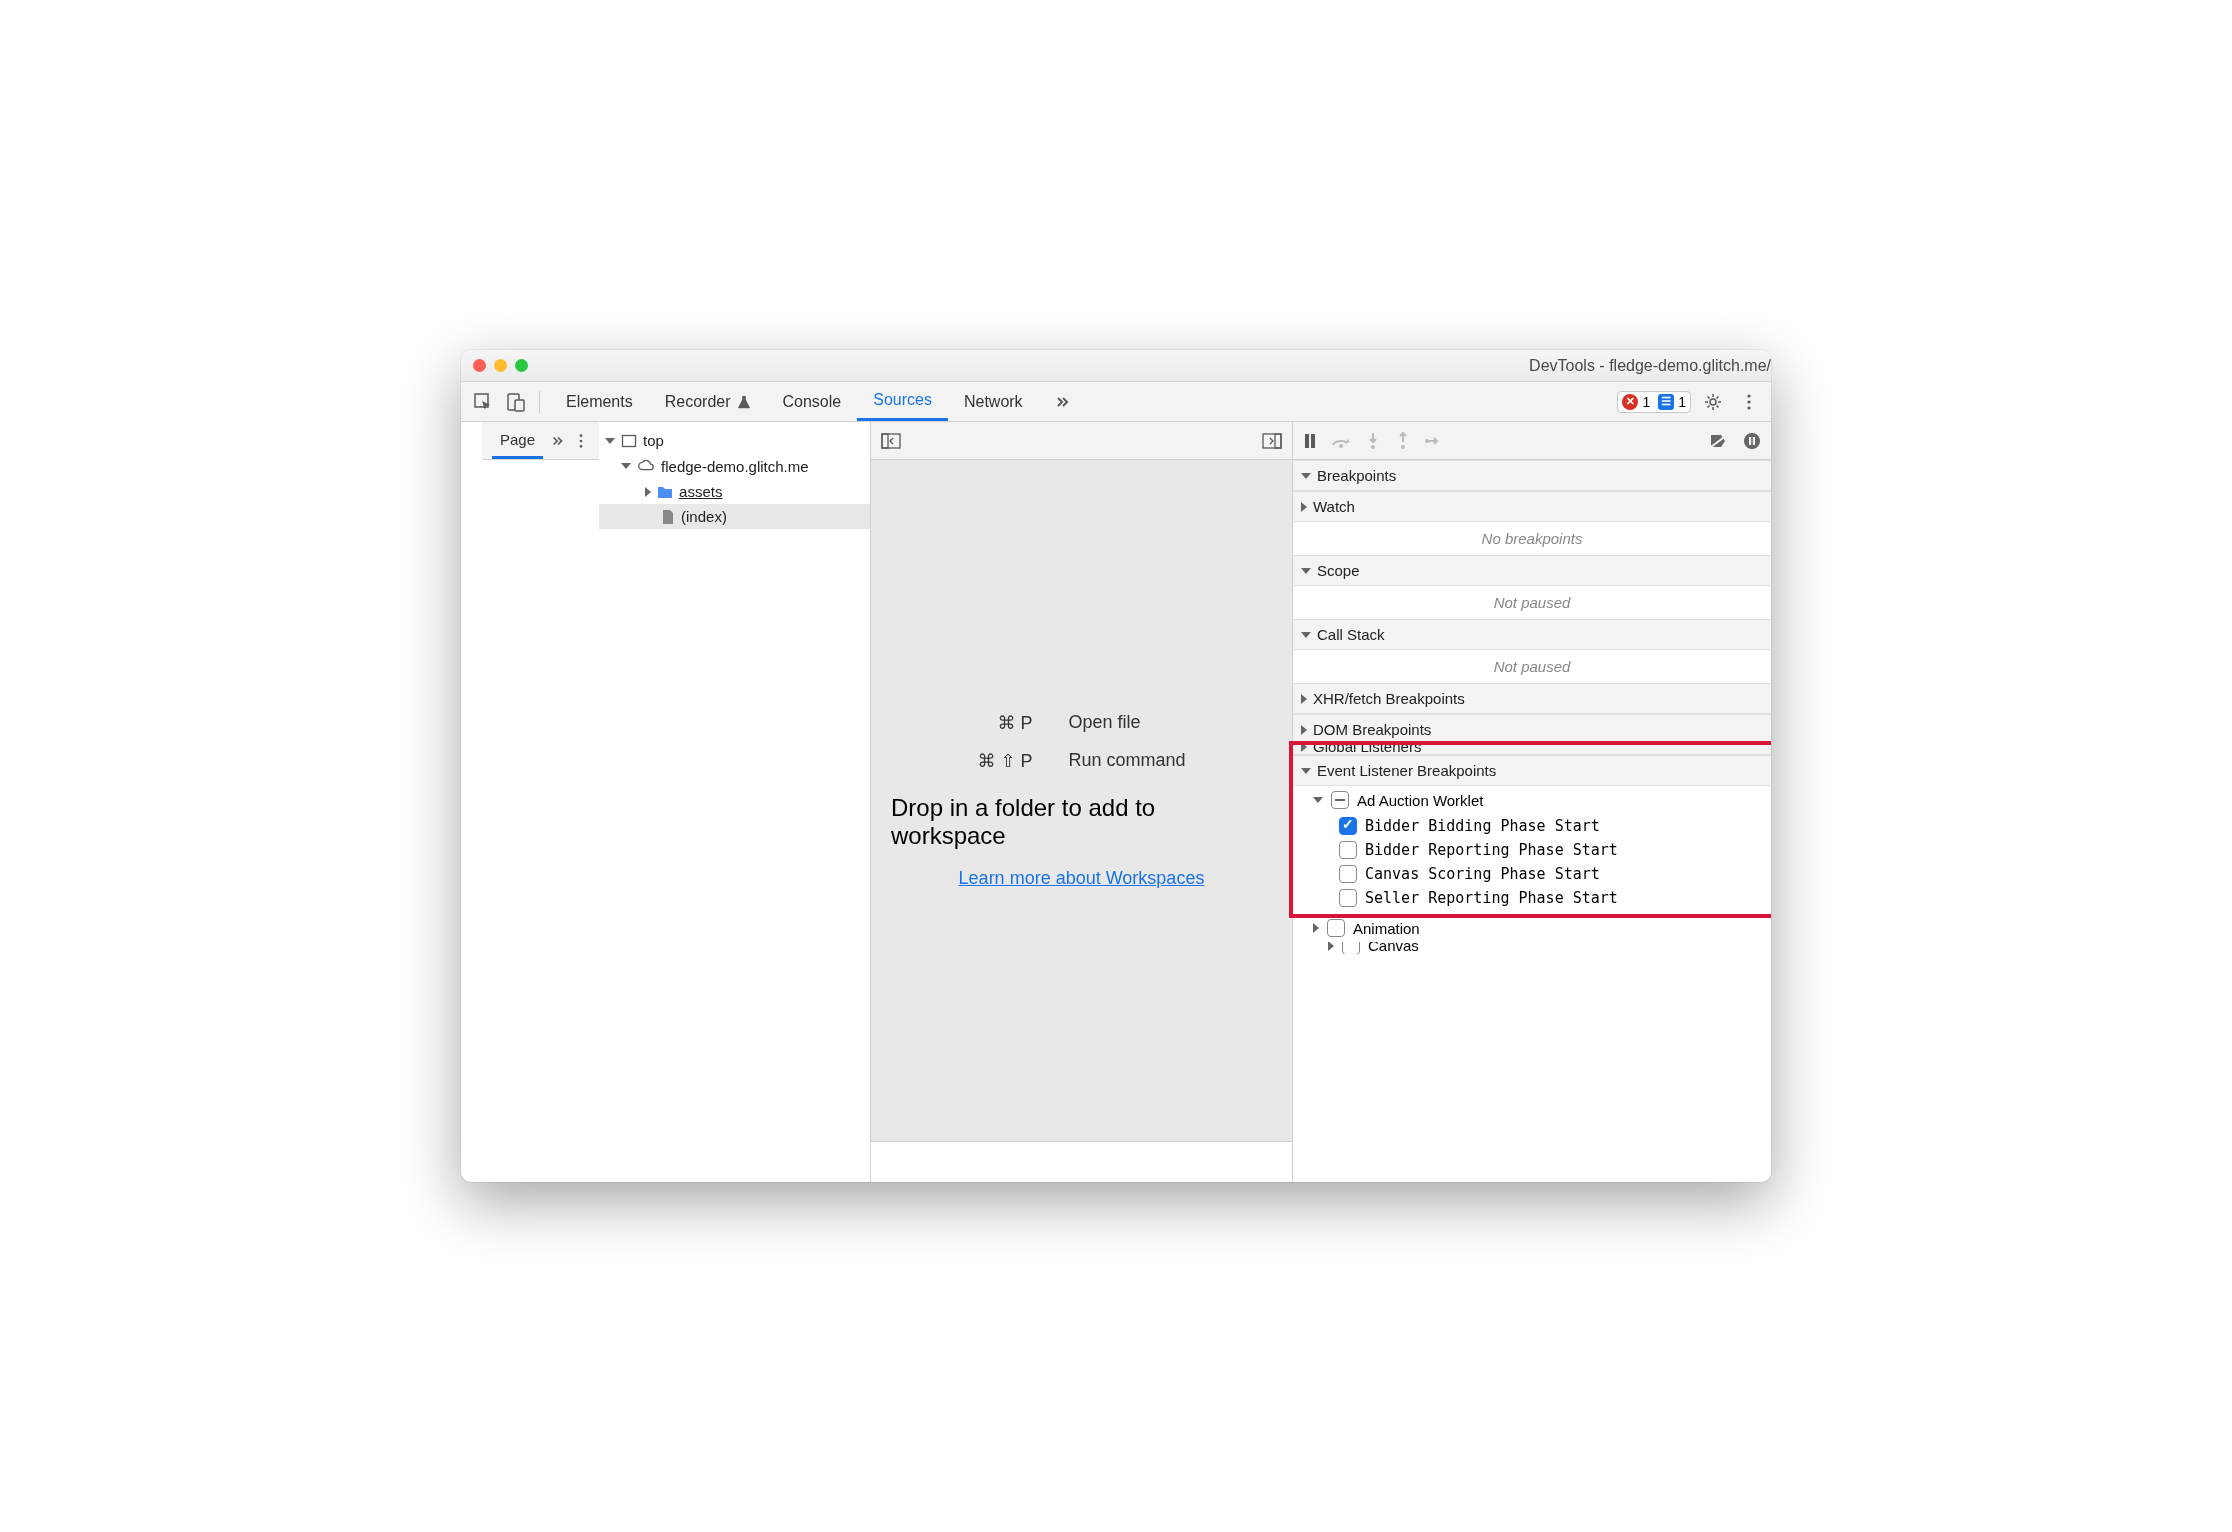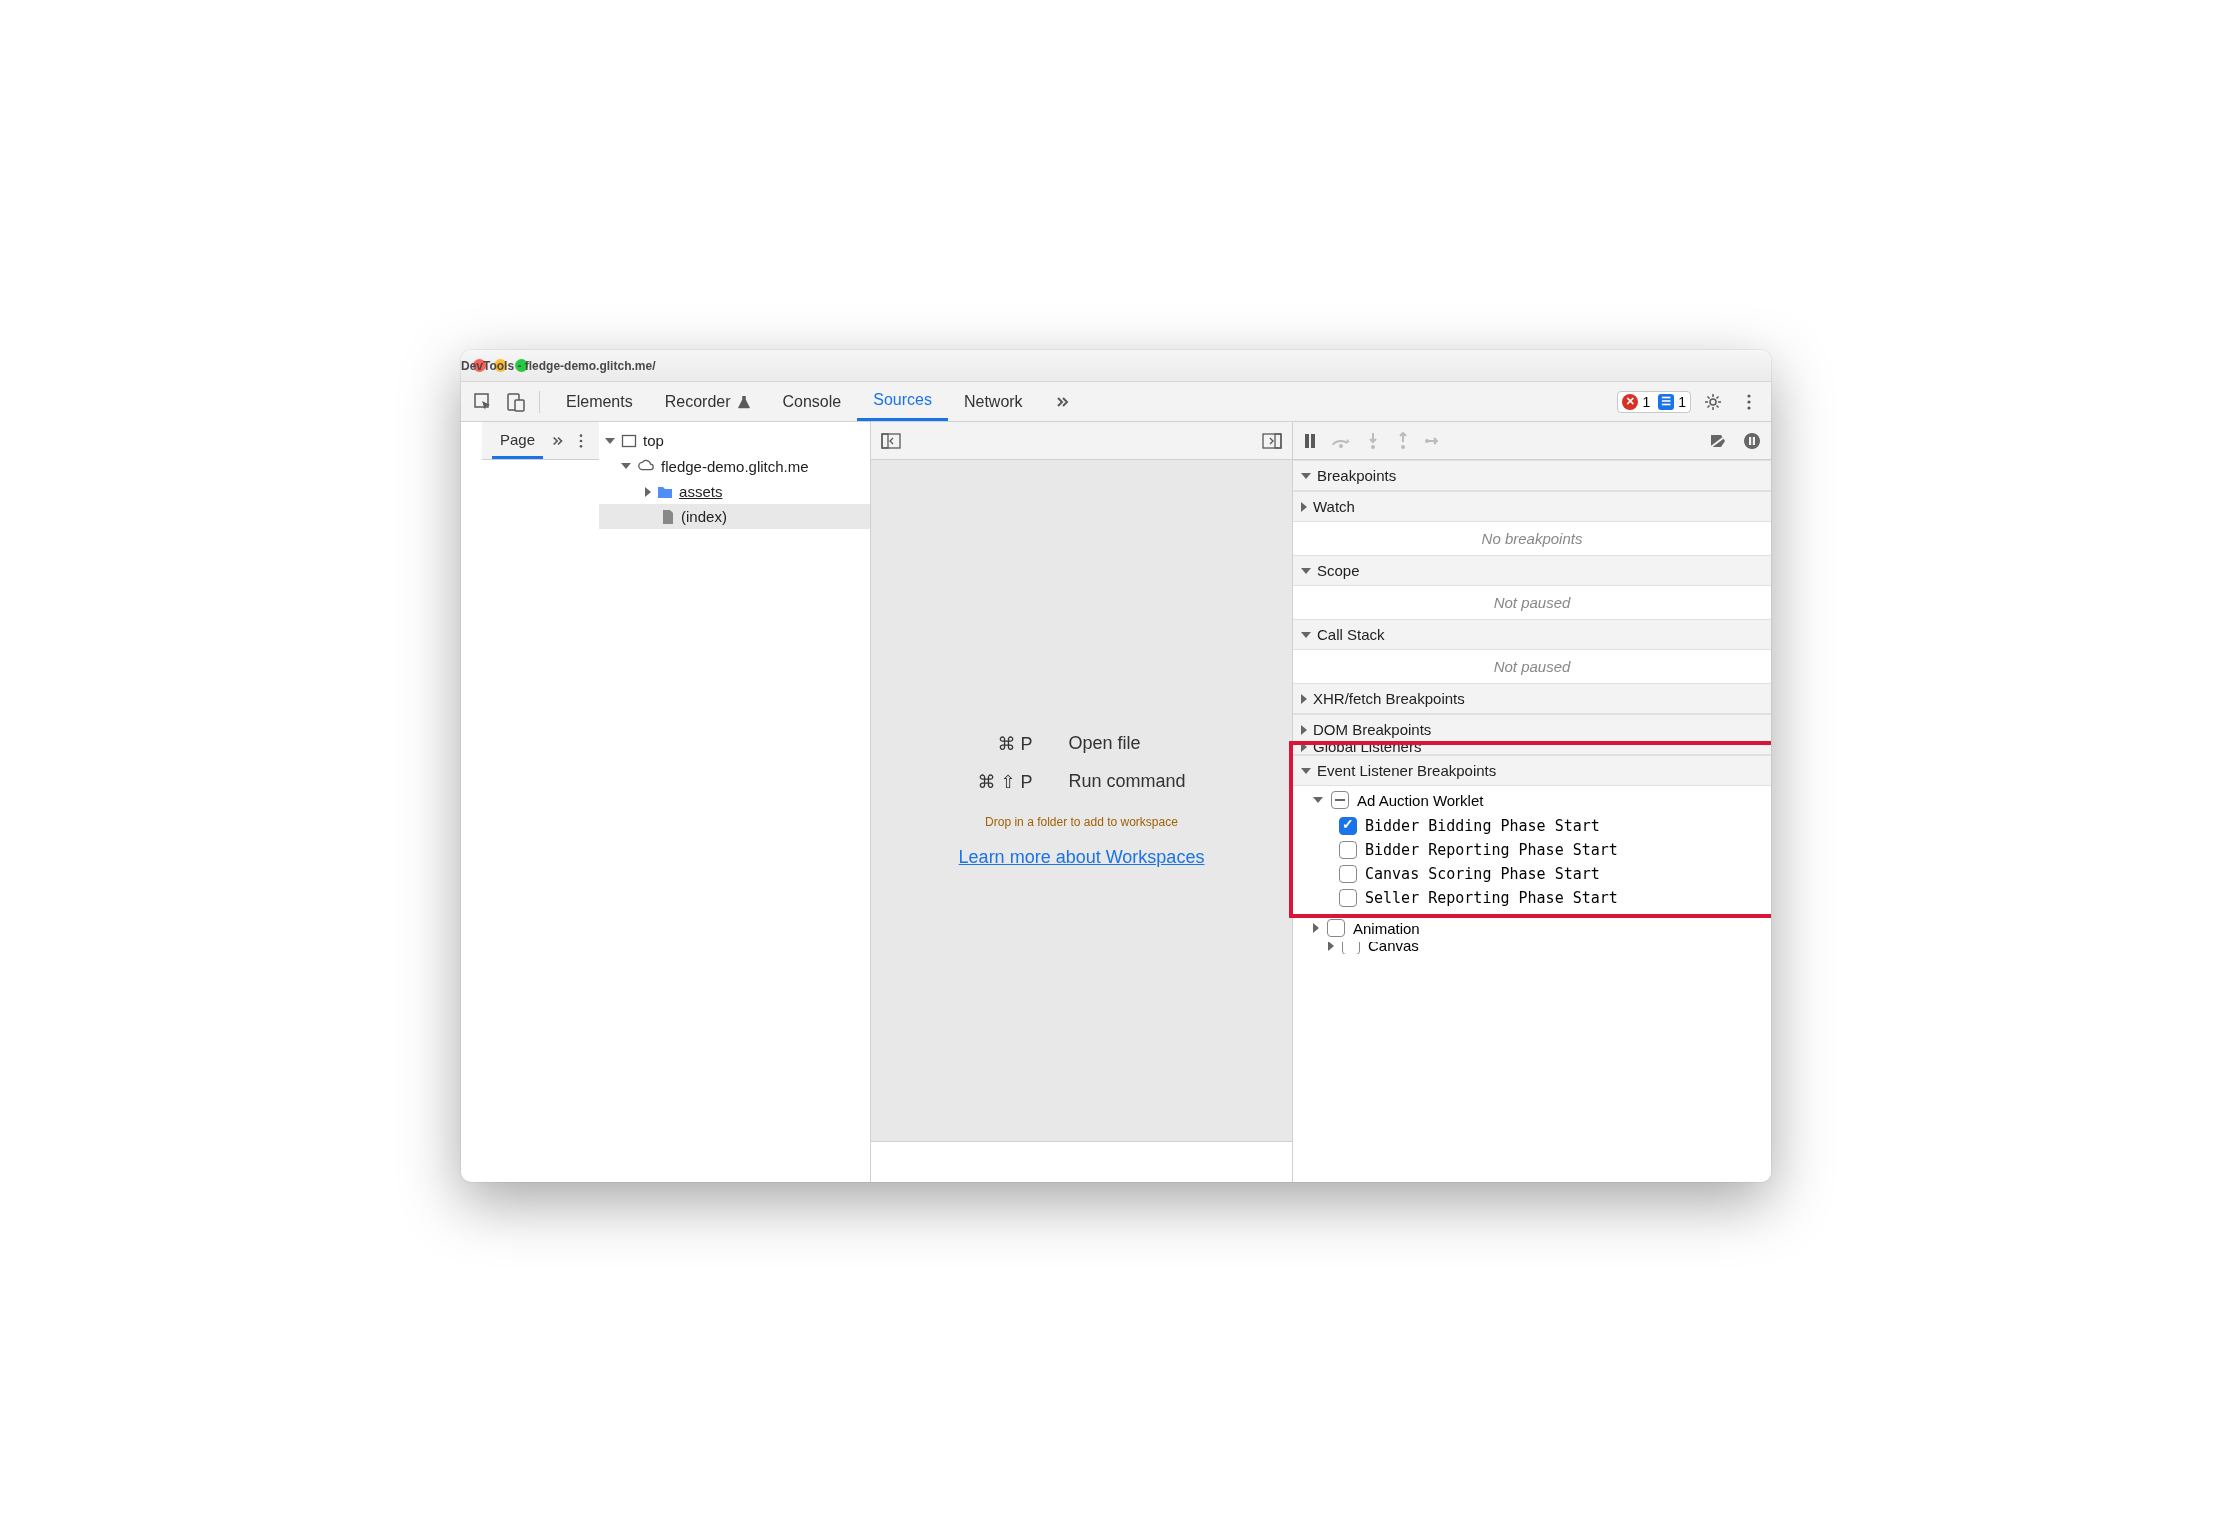--- a/index.html
+++ b/index.html
@@ -26,21 +26,21 @@
   background: linear-gradient(#f6f6f6, #ebebeb);
   border-bottom: 1px solid #d6d6d6;
   display: flex;
   align-items: center;
   padding: 0 12px;
   position: relative;
 }
 .traffic { display: flex; gap: 8px; }
 .traffic span { width: 13px; height: 13px; border-radius: 50%; display:block; }
 .tl-r { background:#ff5f57; } .tl-y{background:#febc2e;} .tl-g{background:#28c840;}
-.titlebar-title { position:absolute; left:0; right:0; text-align:left; font-size:12px; color:#4a4a4a; font-weight:700;}
+.titlebar-title { position:absolute; left:0; right:0; text-align:right; font-size:16px; color:#4a4a4a; font-weight:400;}
 .toolbar {
   height: 40px;
   border-bottom: 1px solid #d0d0d0;
   display:flex; align-items:center; padding:0 8px; gap:4px;
   background:#f3f3f3;
 }
 .toolbar .icon-btn { width:28px; height:28px; display:flex; align-items:center; justify-content:center; color:#5a5a5a;}
 .toolbar .sep { width:1px; height:22px; background:#d0d0d0; margin:0 6px;}
 .tabs { display:flex; align-items:center; gap:0; height:100%;}
 .tab { padding:0 16px; height:100%; display:flex; align-items:center; font-size:16px; color:#333; gap:6px;}
@@ -59,21 +59,21 @@
 .tree-row { display:flex; align-items:center; gap:6px; padding:4px 6px; }
 .tree-row.sel { background:#e8e8e8;}
 .arrow { width:0;height:0; display:inline-block;}
 .arrow.down{border-left:5px solid transparent;border-right:5px solid transparent;border-top:6px solid #666;}
 .arrow.right{border-top:5px solid transparent;border-bottom:5px solid transparent;border-left:6px solid #666;}
 .mid-pane { flex:1; border-right:1px solid #d0d0d0; display:flex; flex-direction:column; background:#fff;}
 .mid-toolbar { height:38px; border-bottom:1px solid #d0d0d0; display:flex; align-items:center; justify-content:space-between; padding:0 10px; background:#f3f3f3;}
 .editor-area { flex:1; background:#e8e8e8; display:flex; flex-direction:column; align-items:center; justify-content:center; padding:20px; border-bottom:1px solid #d0d0d0;}
 .shortcut-table { display:grid; grid-template-columns: auto auto; gap:16px 36px; font-size:18px; color:#333; margin-bottom:22px;}
 .shortcut-table .k { text-align:right; color:#333;}
-.drop-text { font-size:12px; color:#a16207; margin-bottom:18px;}
+.drop-text { font-size:24px; color:#000000; margin-bottom:18px;}
 .link { color:#1a73e8; text-decoration:underline; font-size:18px;}
 .console-strip { height:40px; background:#fff;}
 .right-pane { width:478px; display:flex; flex-direction:column; background:#fff;}
 .debug-bar { height:38px; border-bottom:1px solid #d0d0d0; background:#f3f3f3; display:flex; align-items:center; padding:0 10px; gap:14px; color:#888;}
 .debug-bar .sp{flex:1;}
 .section-head { background:#f3f3f3; border-top:1px solid #e0e0e0; border-bottom:1px solid #e0e0e0; padding:6px 8px; font-size:15px; display:flex; align-items:center; gap:6px; color:#222;}
 .section-body { padding:8px 10px; font-size:15px;}
 .muted { color:#888; font-style:italic; text-align:center;}
 .checkbox-row { display:flex; align-items:flex-end; gap:8px; padding:3px 0 3px 46px; font-size:15px;}
 .mono { font-family: ui-monospace, Menlo, Consolas, monospace; }

